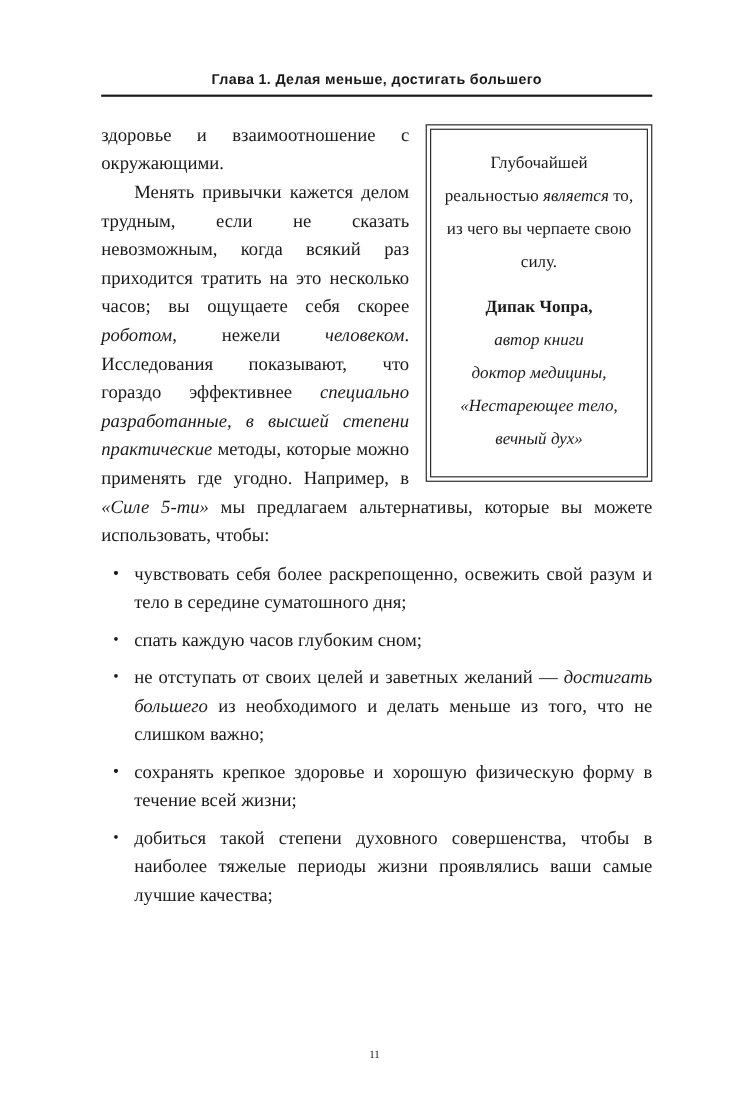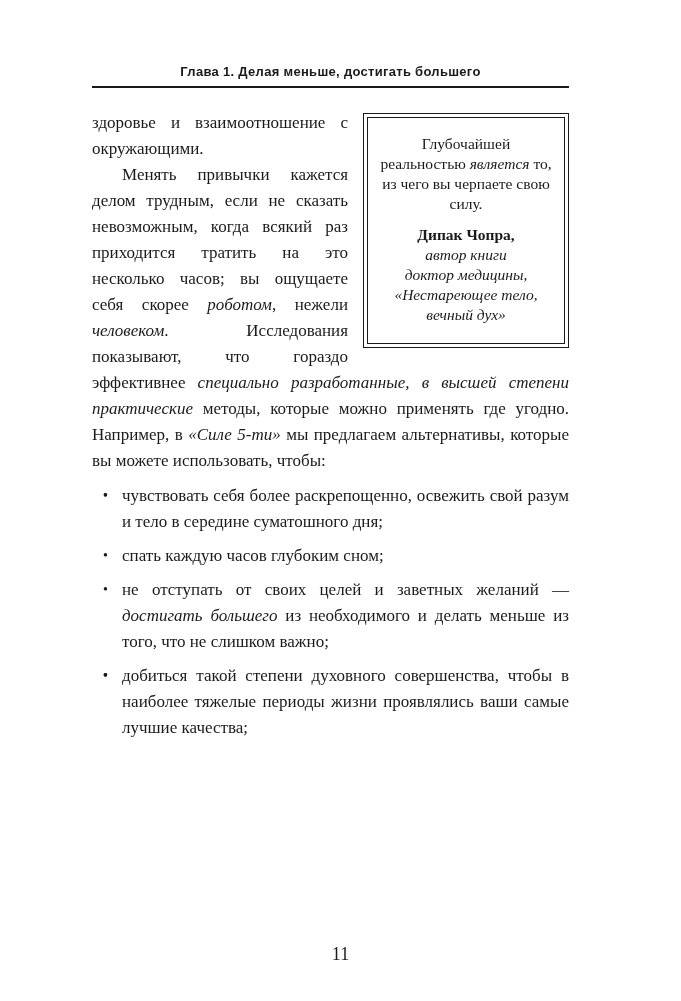--- a/index.html
+++ b/index.html
@@ -8,21 +8,21 @@
     background: #e8e8e8;
     font-family: "Liberation Serif", serif;
   }
   .page {
     position: relative;
     width: 681px;
     height: 1001px;
     margin: 0 auto;
     background: #ffffff;
     box-sizing: border-box;
-    padding: 64px 112px 0 92px;
+    padding: 64px 88px 0 92px;
     color: #1a1a1a;
     overflow: hidden;
   }
   .running-head {
     text-align: center;
     font-family: "Liberation Sans", sans-serif;
     font-weight: bold;
     font-size: 13px;
     letter-spacing: 0.3px;
     color: #1a1a1a;
@@ -55,21 +55,21 @@
     margin: 3px 0 10px 15px;
     background: #ffffff;
   }
   .quote-inner {
     display: block;
     border: 1px solid #1a1a1a;
     padding: 16px 10px 18px 10px;
     text-align: center;
     text-indent: 0;
     font-size: 15.5px;
-    line-height: 20px;
+    line-height: 30px;
     hyphens: manual;
   }
   .quote-text { display: block; }
   .quote-author {
     display: block;
     font-weight: bold;
     margin-top: 11px;
   }
   .quote-cred {
     display: block;
@@ -91,21 +91,21 @@
     left: 11px;
     top: 0;
     font-size: 14px;
   }
   .folio {
     position: absolute;
     left: 0;
     right: 0;
     bottom: 36px;
     text-align: center;
-    font-size: 18px;
+    font-size: 10px;
     color: #1a1a1a;
   }
 </style>
 </head>
 <body>
 
 <div class="page">
 
   <div class="running-head">Глава 1. Делая меньше, достигать большего</div>
 
@@ -123,21 +123,21 @@
         </span><span><span>здоровье и взаимоотношение с окружающими.</span></span></p>
 
     <p class="indented"><span><span>Менять привычки кажется делом трудным, если не сказать невозможным, когда всякий раз приходится тратить на это несколько часов; вы ощущаете себя скорее </span><span class="it">роботом</span><span>, нежели </span><span class="it">человеком</span><span>. Исследования показывают, что гораздо эффективнее </span><span class="it">специально разработанные, в высшей степени практические</span><span> методы, которые можно применять где угодно. Например, в </span><span class="it">«Силе 5-ти»</span><span> мы предлагаем альтернативы, которые вы можете использовать, чтобы:</span></span></p>
 
     <ul class="benefits">
       <li><span class="bullet-marker">•</span></li>
       <li><span class="bullet-marker">•</span><span><span>чувствовать себя более раскрепощенно, освежить свой разум и тело в середине суматошного дня;</span></span></li>
       <li><span class="bullet-marker">•</span><span><span>спать каждую часов глубоким сном;</span></span></li>
       <li><span class="bullet-marker">•</span><span><span>не отступать от своих целей и заветных желаний — </span><span class="it">достигать большего</span><span> из необходимого и делать меньше из того, что не слишком важно;</span></span></li>
       <li><span class="bullet-marker">•</span></li>
-      <li><span class="bullet-marker">•</span></li>
+      <li><span class="bullet-marker">•</span><span><span>сохранять крепкое здоровье и хорошую физическую форму в течение всей жизни;</span></span></li>
       <li><span class="bullet-marker">•</span><span><span>добиться такой степени духовного совершенства, чтобы в наиболее тяжелые периоды жизни проявлялись ваши самые лучшие качества;</span></span></li>
     </ul>
 
   </div>
 
   <div class="folio">11</div>
 
 </div>
 
 </body></html>

